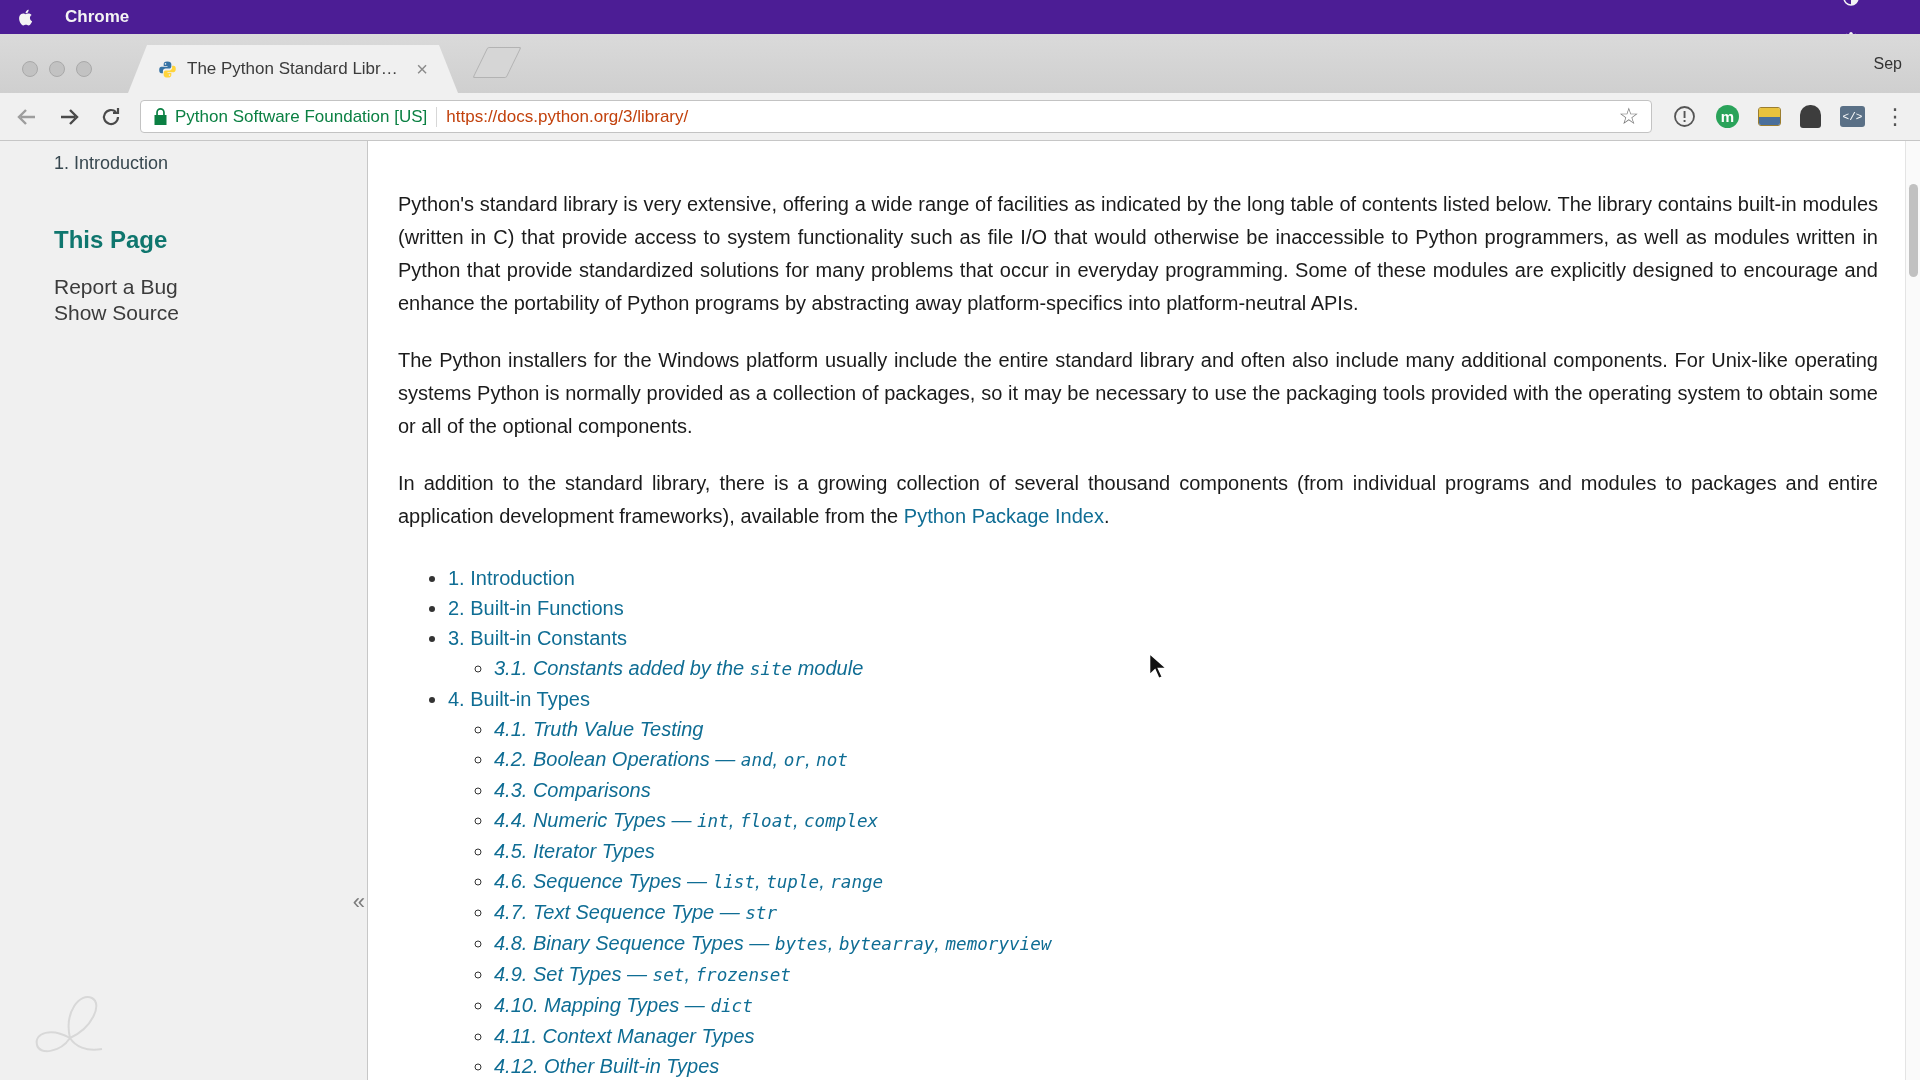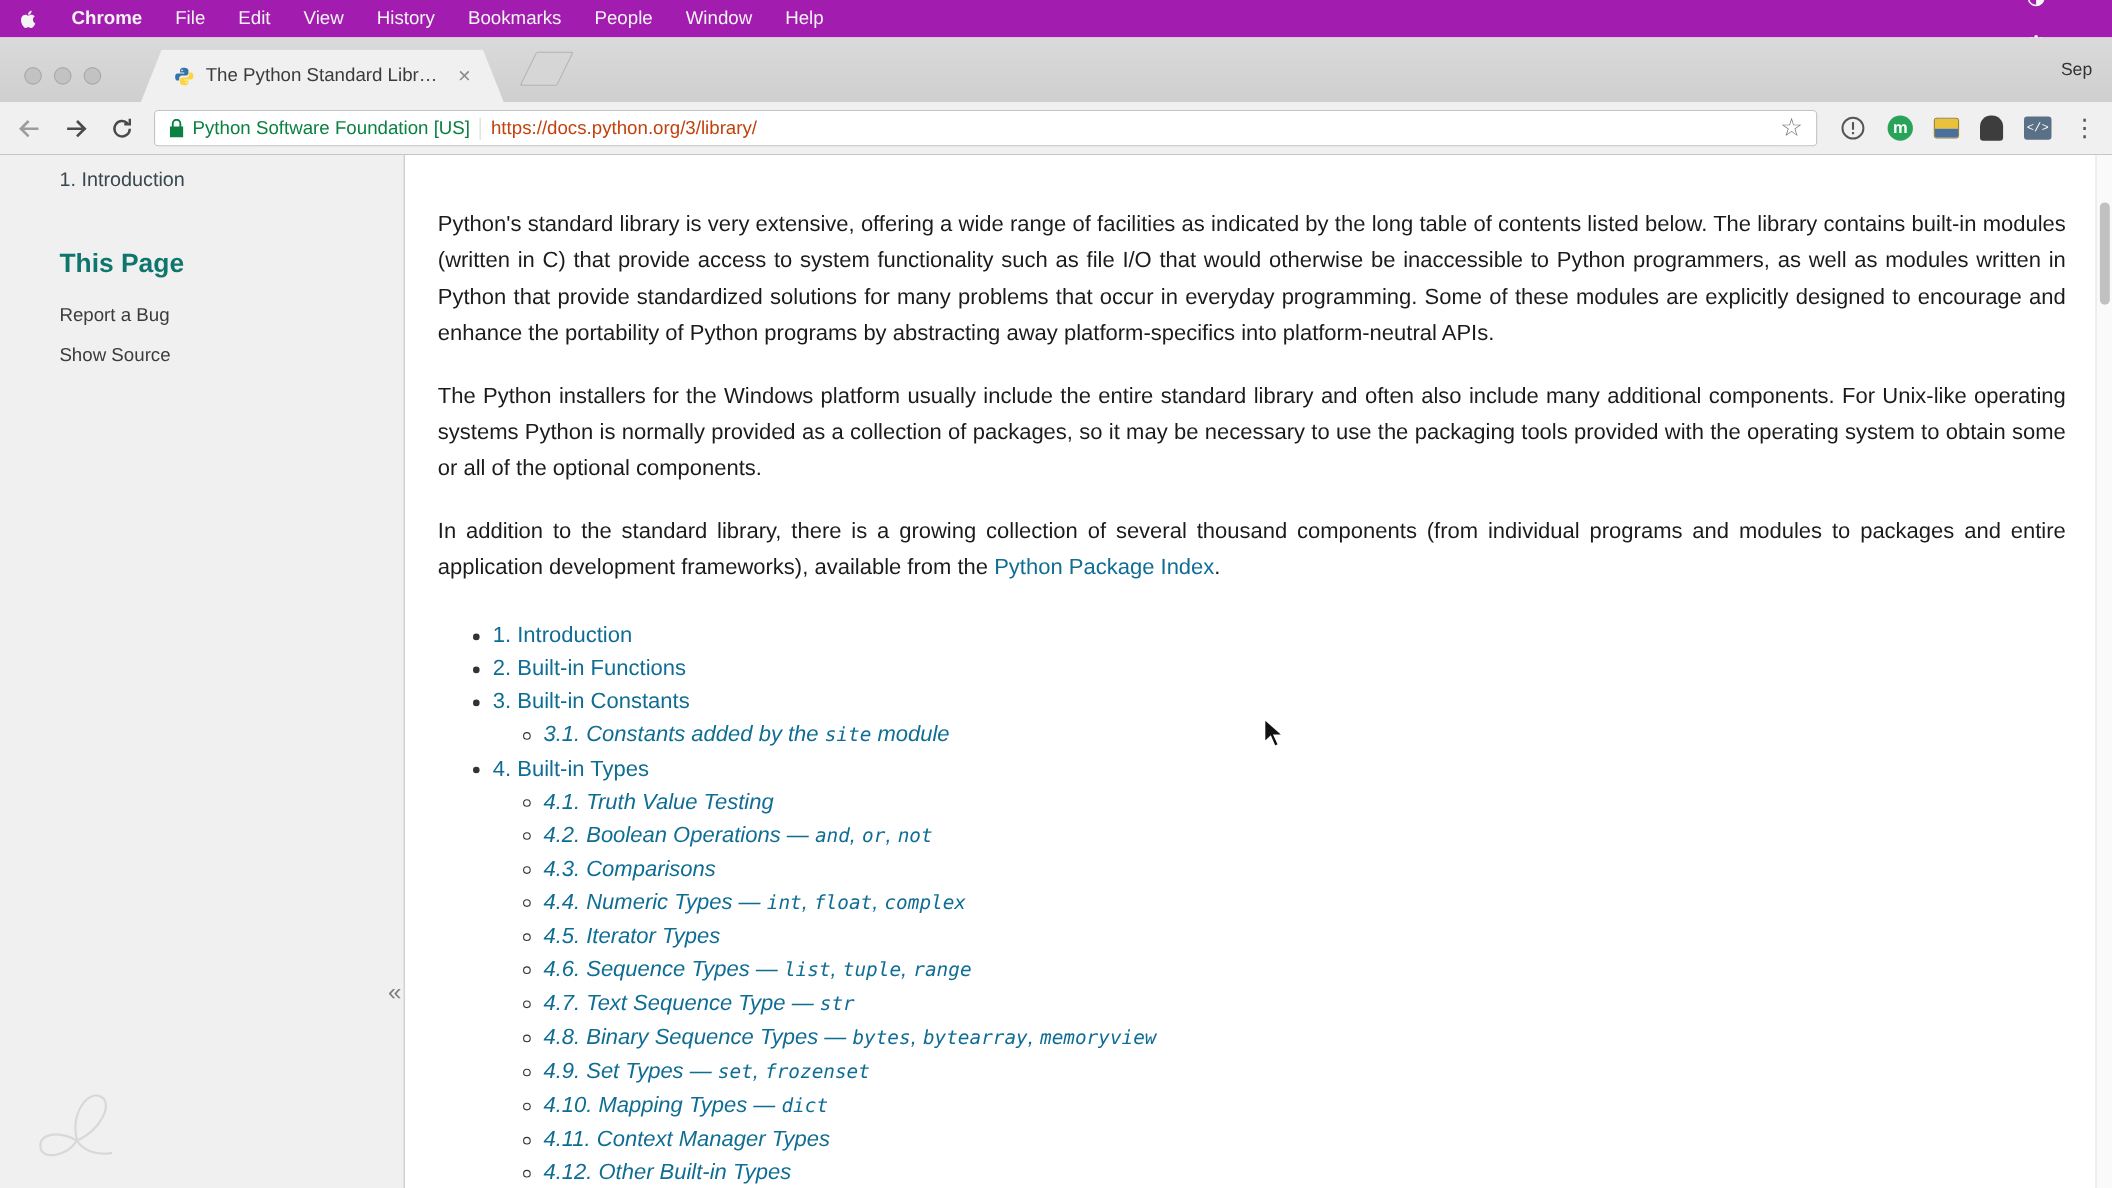--- a/index.html
+++ b/index.html
@@ -1,21 +1,21 @@
 <!DOCTYPE html>
 <html><head>
 <meta charset="utf-8">
 <style>
   * { margin:0; padding:0; box-sizing:border-box; }
   html,body { width:1920px; height:1080px; overflow:hidden; }
   body { font-family:"Liberation Sans", sans-serif; background:#fff; }
   #stage { position:relative; width:1920px; height:1080px; overflow:hidden; background:#fff; }
 
   
-  .menubar { position:absolute; left:0; top:0; width:100%; height:34px; background:#a21caf;
+  .menubar { position:absolute; left:0; top:0; width:100%; height:34px; background:#4c1d95;
              color:#f4f4f4; display:flex; align-items:center; padding:0 16px; font-size:17px; }
   .menubar-left { display:flex; align-items:center; gap:30px; }
   .menubar .app-name { font-weight:bold; }
   .menubar .menu-item { cursor:default; }
   .menubar-right { margin-left:auto; display:flex; align-items:center; gap:21px;flex-direction:column; }
   .mb-icon { width:19px; height:19px; display:flex; align-items:center; justify-content:center; }
   .mb-icon svg { display:block; }
   .siri-circle { width:18px; height:18px; border-radius:50%;
                  background:conic-gradient(#e14fae,#4f7fe1,#4fe1c3,#a34fe1,#e14fae); }
   .mb-username { font-size:16px; }
@@ -57,21 +57,21 @@
   .ext-code { width:25px; height:21px; border-radius:3px; background:#5a7086; color:#fff;
               font-family:"Liberation Mono", monospace; font-size:11px; display:flex; align-items:center; justify-content:center; }
   .menu-dots { font-size:22px; color:#555; line-height:1; }
 
   
   .page { position:absolute; left:0; top:141px; width:100%; bottom:0; }
   .sidebar { position:absolute; left:0; top:0; bottom:0; width:368px; background:#f0f0f0;
              border-right:1px solid #c7c7c7; padding:12px 0 0 54px; }
   .sidebar-toc-link { font-size:18px; color:#37474f; text-decoration:none; display:block; }
   .sidebar-heading { font-size:24px; font-weight:bold; color:#0f766e; margin-top:52px; margin-bottom:20px; }
-  .sidebar-links a { display:block; font-size:17px; color:#3b3b3b; text-decoration:none; line-height:26px;margin-top:10px; }
+  .sidebar-links a { display:block; font-size:21px; color:#3b3b3b; text-decoration:none; line-height:26px; }
   .collapse-btn { position:absolute; right:2px; top:748px; font-size:22px; color:#7d7d7d; cursor:pointer; }
   .watermark { position:absolute; left:28px; bottom:18px; opacity:.9; }
 
   .main { position:absolute; left:369px; right:15px; top:0; bottom:0; background:#fff;
           padding:47px 27px 0 29px; overflow:hidden; }
   .main p { font-size:20px; line-height:33px; color:#1b1b1b; text-align:justify; margin-bottom:24px; }
   a.body-link { color:#0f6d94; text-decoration:none; }
   .toc { margin:30px 0 0 50px; list-style-type:disc; }
   .toc li { font-size:20px; line-height:30px; color:#333; }
   .toc ul { list-style-type:circle; margin-left:46px;font-style:italic; }
@@ -93,30 +93,20 @@
 
   <div class="menubar">
     <div class="menubar-left">
       <span class="mb-icon">
         <svg width="17" height="19" viewBox="0 0 17 19">
             <path fill="#f4f4f4" d="M12.9 10.1c0-2 1.6-2.9 1.7-3-1-1.4-2.4-1.6-2.9-1.6-1.2-.1-2.4.7-3 .7-.6 0-1.6-.7-2.6-.7-1.3 0-2.6.8-3.3 2-1.4 2.4-.4 6 1 8 .7 1 1.5 2.1 2.5 2 1-.1 1.4-.7 2.6-.7s1.6.7 2.6.7c1.1 0 1.8-1 2.5-2 .8-1.1 1.1-2.2 1.1-2.3-.1 0-2.1-.9-2.2-3.1z"></path>
             <path fill="#f4f4f4" d="M10.9 4.2c.5-.7.9-1.6.8-2.5-.8 0-1.7.5-2.3 1.2-.5.6-.9 1.5-.8 2.4.9.1 1.8-.4 2.3-1.1z"></path>
           </svg>
       </span>
       <span class="app-name">Chrome</span>
-      <span style="display:flex;gap:30px;">
-          <span class="menu-item">File</span>
-          <span class="menu-item">Edit</span>
-          <span class="menu-item">View</span>
-          <span class="menu-item">History</span>
-          <span class="menu-item">Bookmarks</span>
-          <span class="menu-item">People</span>
-          <span class="menu-item">Window</span>
-          <span class="menu-item">Help</span>
-        </span>
     </div>
     <div class="menubar-right">
       <span class="mb-icon">
           <svg width="18" height="18" viewBox="0 0 18 18">
             <path fill="#f4f4f4" d="M2 3h14v9h-8l-3.5 3.5V12H2z"></path>
           </svg>
         </span>
       <span class="mb-icon">
           <svg width="18" height="18" viewBox="0 0 18 18">
             <rect x="2" y="3" width="14" height="12" rx="2" fill="#e5902c"></rect>

